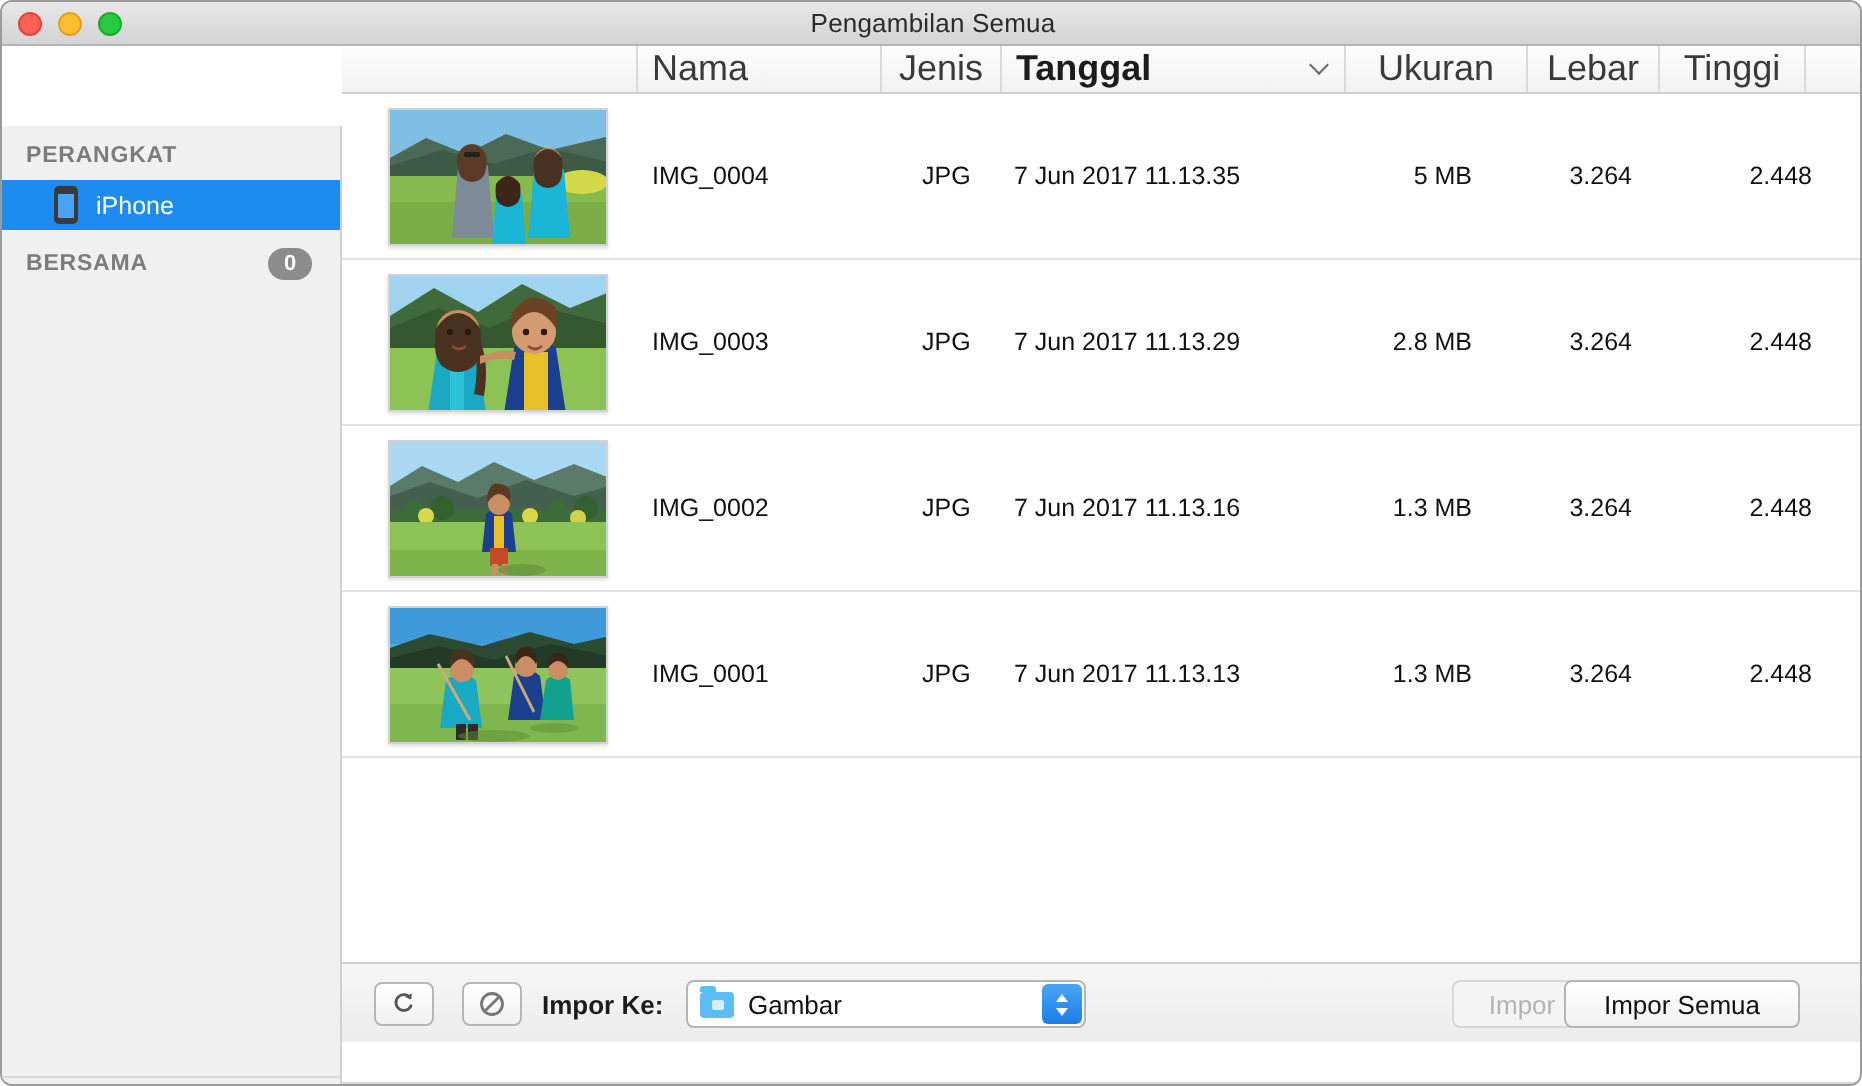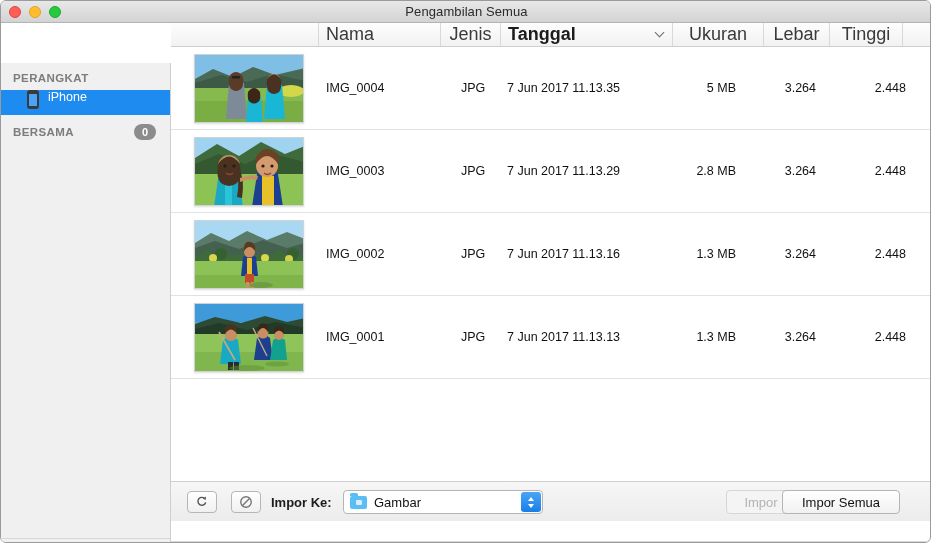--- a/index.html
+++ b/index.html
@@ -35,21 +35,21 @@
   
   .sidebar {
     position:absolute; left:0; top:22px; width:170px; height:498px;
     background:#f0f0f0; border-right:1px solid #cfcfcf;margin-top:40px;
   }
   .sb-header {
     font-size:11.5px; font-weight:bold; color:#7c7c7c;
     letter-spacing:.4px; padding:9px 0 6px 12px;
   }
   .sb-row {
-    height:25px; display:flex; align-items:flex-start; padding-left:26px;
+    height:25px; display:flex; align-items:center; padding-left:26px;
     font-size:12.5px; color:#2b2b2b; position:relative;
   }
   .sb-row.selected { background:#1e8bf0; color:#fff; }
   .iphone-ic {
     width:12px; height:19px; border:1.6px solid #3a3a3a; border-radius:2.5px;
     background:#3a3a3a; position:relative; margin-right:9px; flex:none;
   }
   .iphone-ic::before {
     content:""; position:absolute; left:1px; right:1px; top:2.5px; bottom:2.5px;
     background:#4aa3f5; border-radius:.5px;

